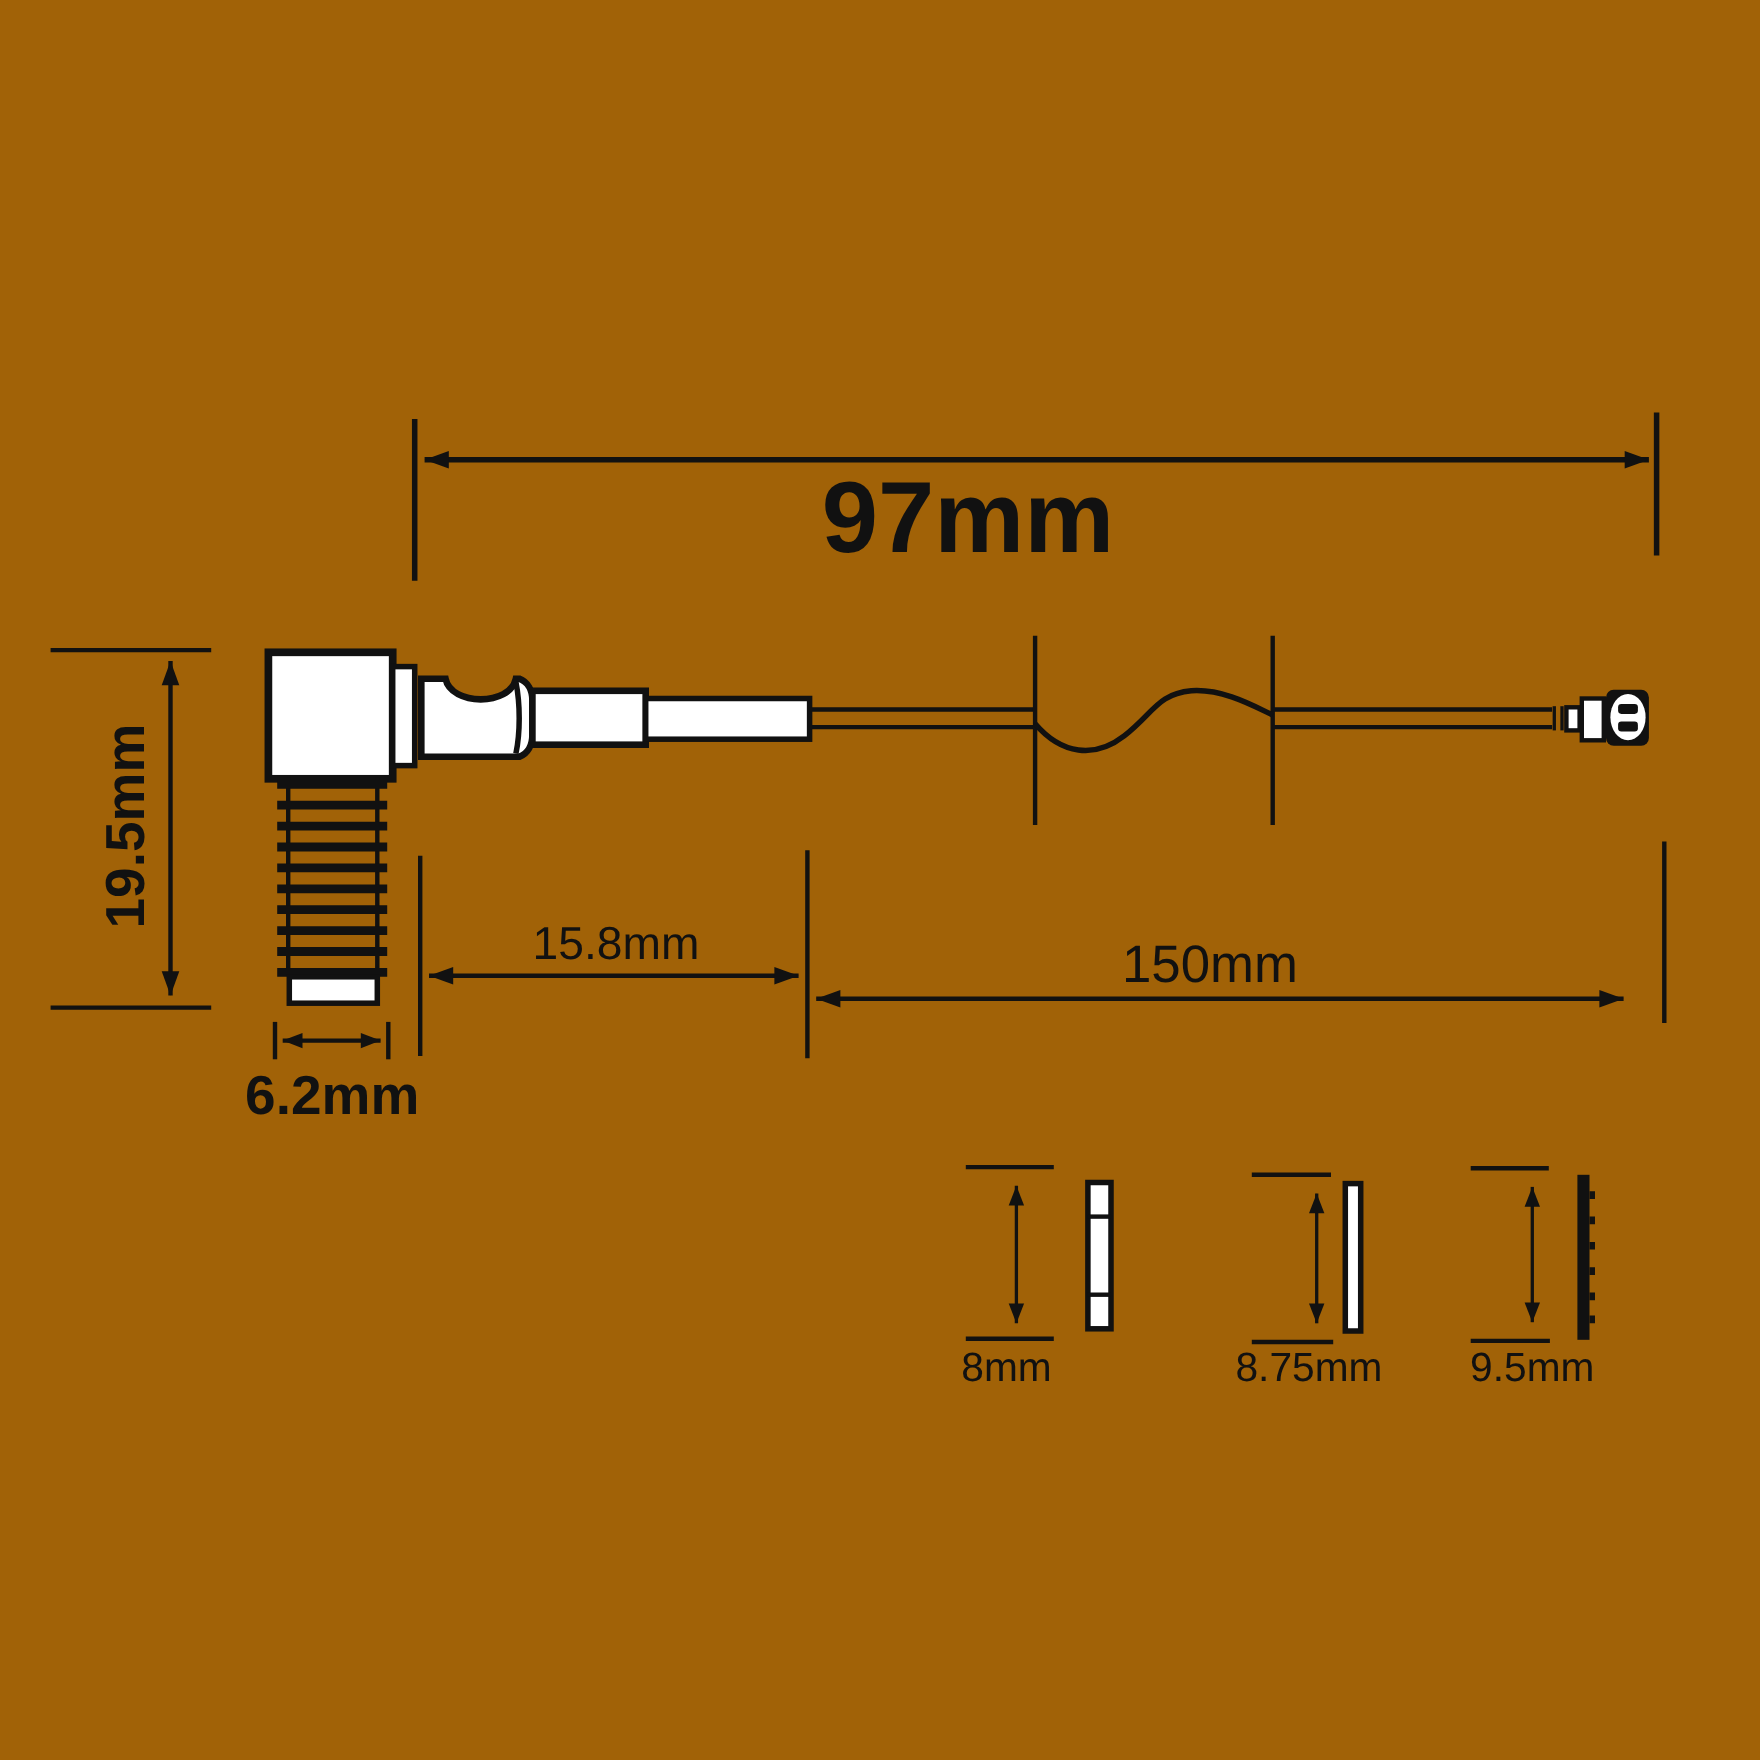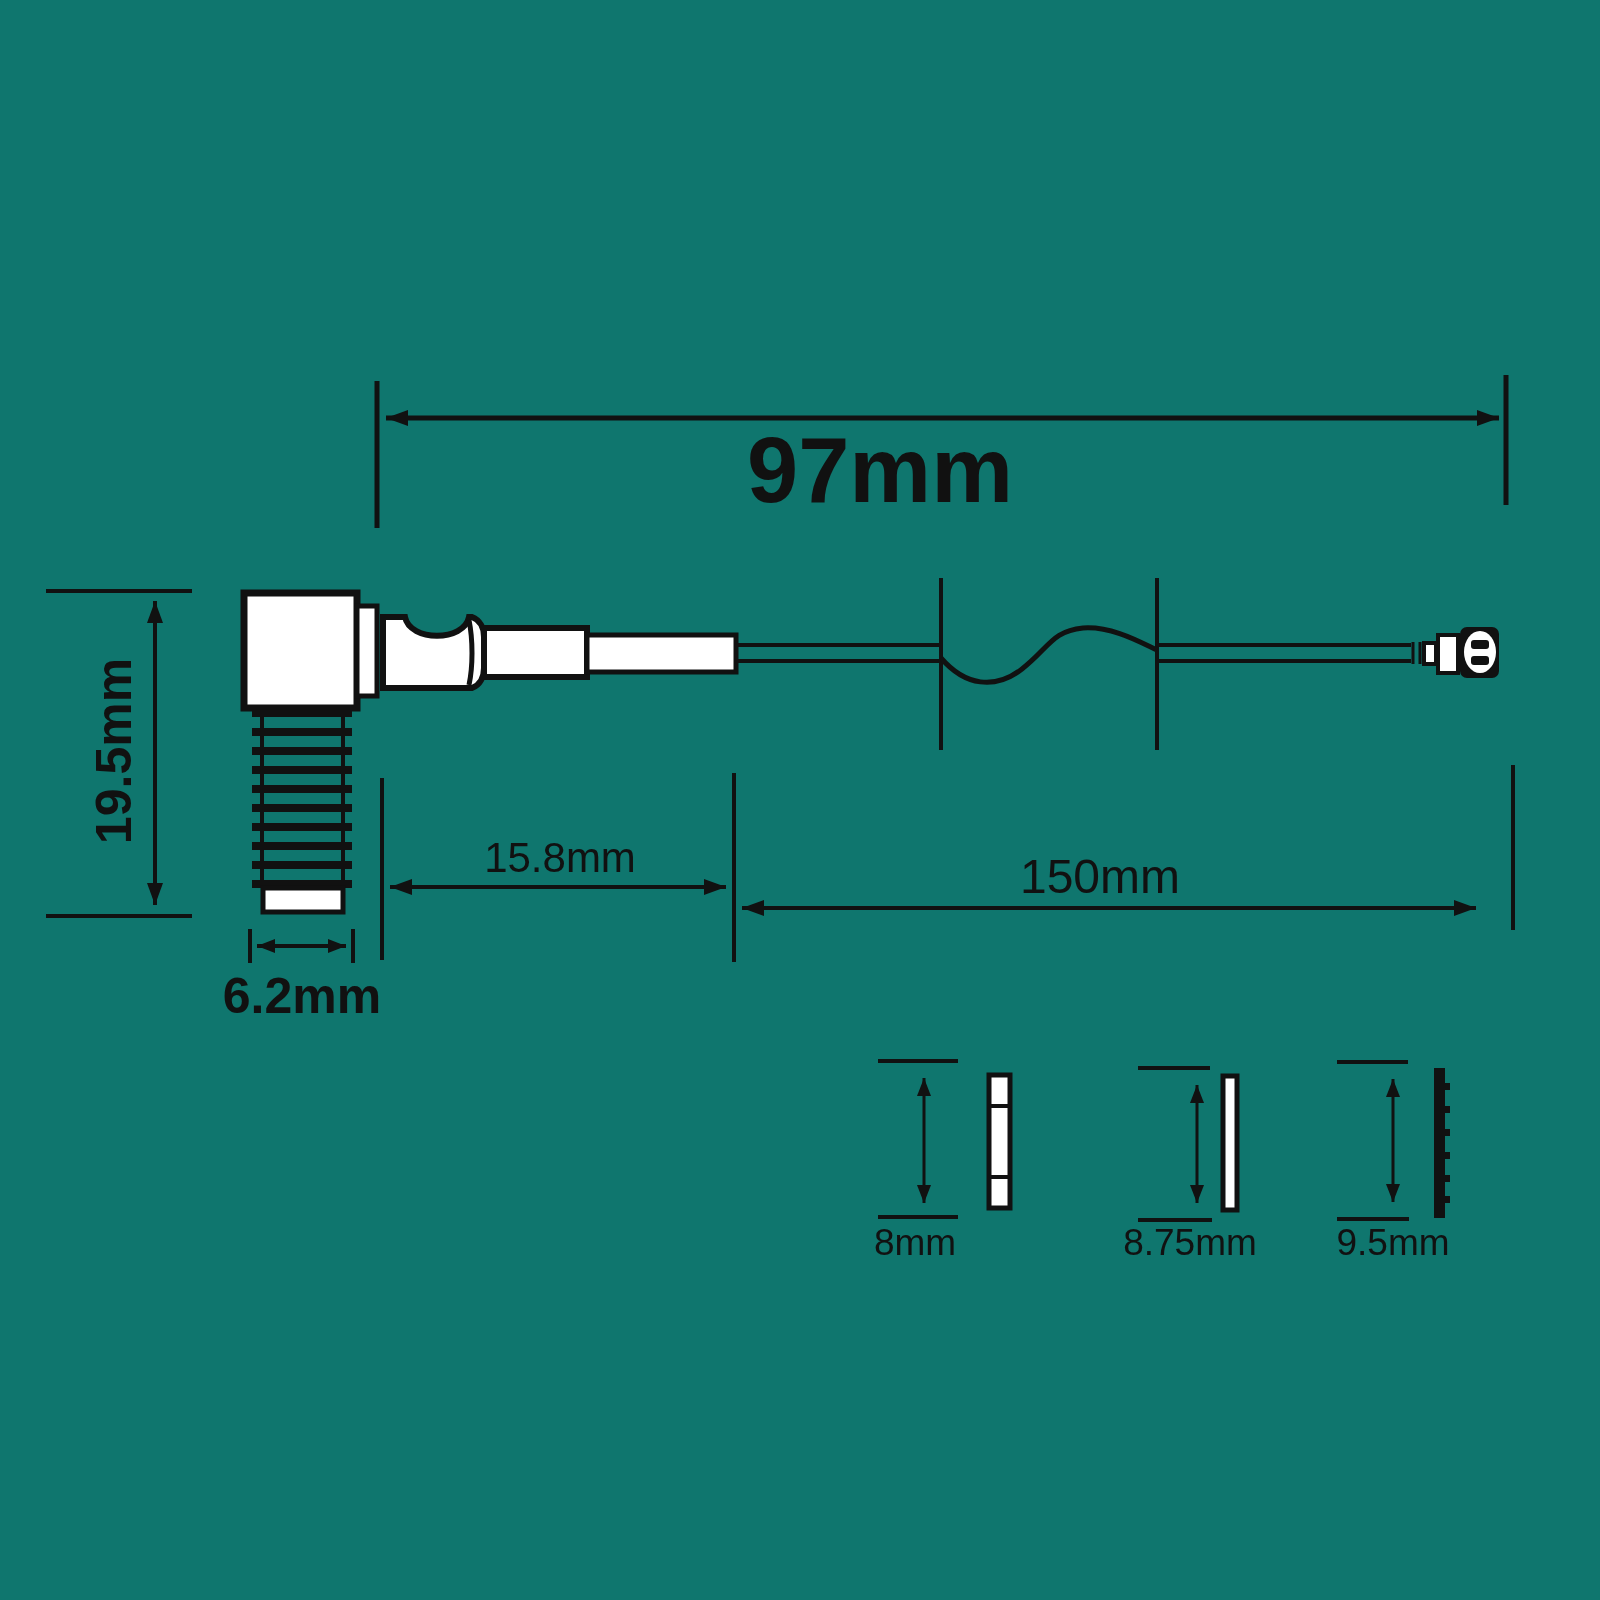--- a/index.html
+++ b/index.html
@@ -4,21 +4,21 @@
 <style>
   html, body {
     margin: 0;
     padding: 0;
     background: #ffffff;
   }
   .canvas {
     position: relative;
     width: 1600px;
     height: 1600px;
-    background: #0f766e;
+    background: #a16207;
     font-family: "Liberation Sans", sans-serif;
   }
   svg text {
     fill: #111111;
     font-family: "Liberation Sans", sans-serif;
   }
   .dim-big    { font-size: 92px; font-weight: 700; }
   .dim-bold   { font-size: 50px; font-weight: 700; }
   .dim-reg-lg { font-size: 48px; font-weight: 400; }
   .dim-reg    { font-size: 42px; font-weight: 400; }

